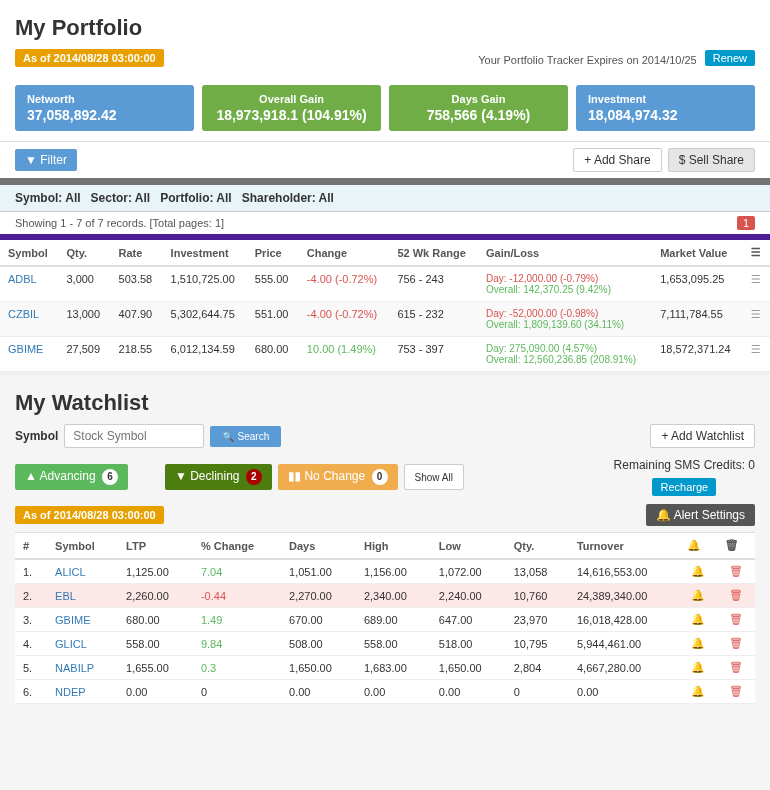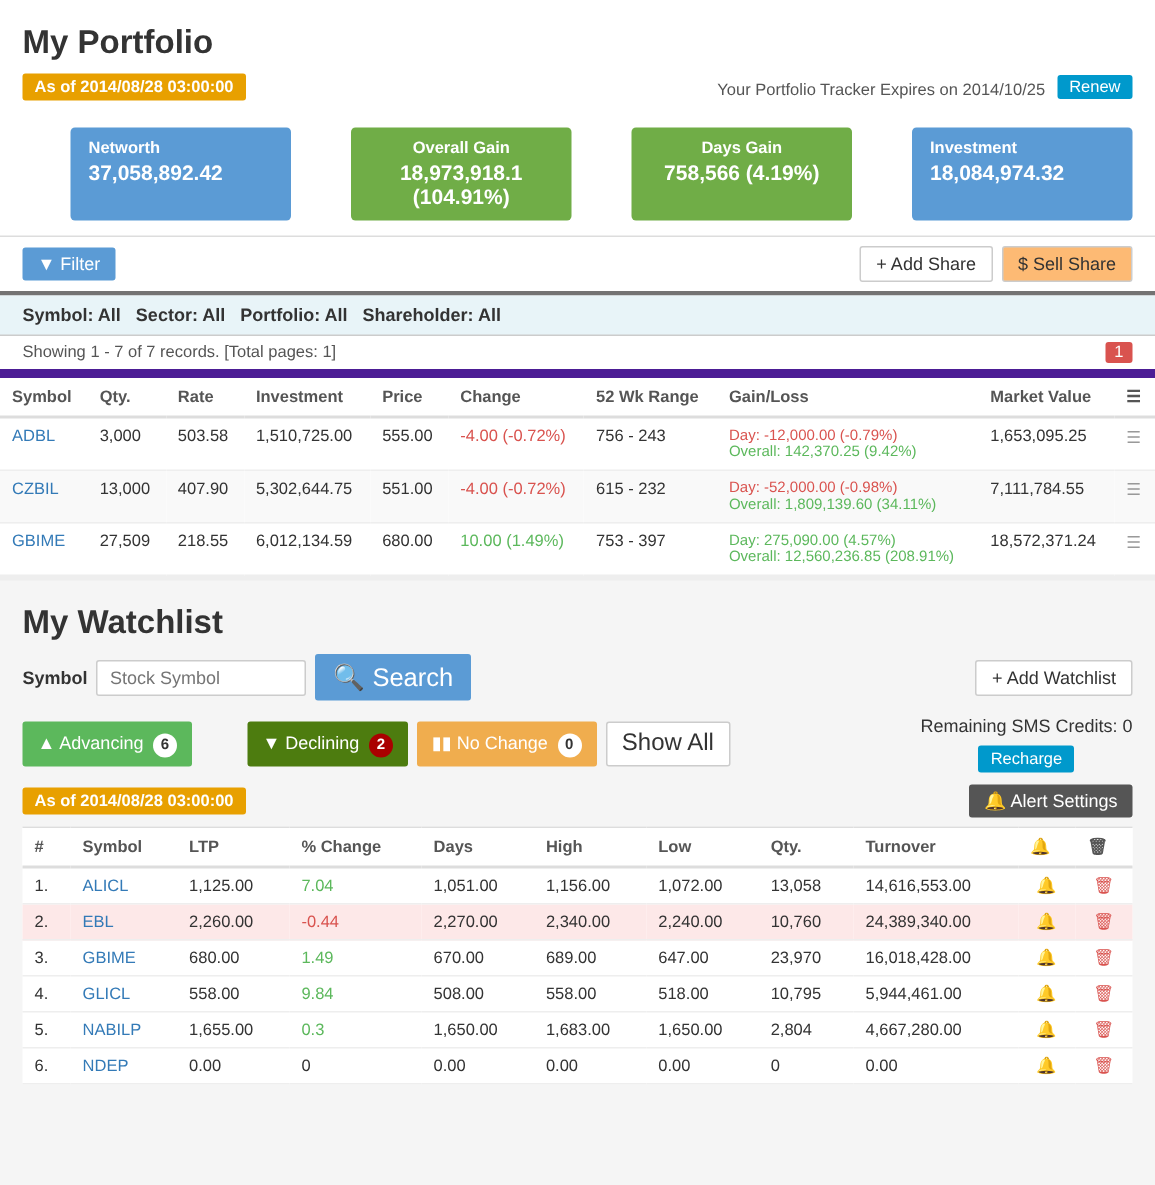--- a/index.html
+++ b/index.html
@@ -14,32 +14,32 @@
     
     .date-badge { background: #e8a000; color: #fff; padding: 3px 8px; font-size: 11px; font-weight: bold; display: inline-block; border-radius: 2px; }
     
     
     .expiry-row { display: flex; justify-content: space-between; align-items: center; margin-bottom: 8px; }
     .expiry-text { font-size: 11px; color: #555; }
     .renew-btn { background: #0099cc; color: #fff; border: none; padding: 2px 8px; font-size: 11px; cursor: pointer; border-radius: 2px; }
     
     
     .summary-cards { display: flex; gap: 8px; padding: 0 15px 10px 15px; }
-    .card { flex: 1; padding: 8px 12px; border-radius: 3px; color: #fff; margin-left: 32px; }
+    .card { flex: 1; padding: 8px 12px; border-radius: 3px; color: #fff; }
     .card-blue { background: #5b9bd5; }
     .card-green { background: #70ad47; text-align: center; }
     .card-title { font-size: 11px; font-weight: bold; }
     .card-value { font-size: 14px; font-weight: bold; margin-top: 2px; }
     
     
-    .toolbar { display: flex; justify-content: space-between; align-items: center; padding: 6px 15px; border-top: 1px solid #ddd; border-bottom: 3px solid #737373; background: #fff; }
+    .toolbar { display: flex; justify-content: space-between; align-items: center; padding: 6px 15px; border-top: 1px solid #ddd; border-bottom: 7px solid #737373; background: #fff; }
     .filter-btn { background: #5b9bd5; color: #fff; border: none; padding: 4px 10px; border-radius: 2px; cursor: pointer; font-size: 12px; }
     .action-btns { display: flex; gap: 6px; }
     .add-share-btn { background: #fff; color: #333; border: 1px solid #ccc; padding: 4px 10px; border-radius: 2px; cursor: pointer; font-size: 12px; }
-    .sell-share-btn { background: #fdba74; color: #333; border: 1px solid #ccc; padding: 4px 10px; border-radius: 2px; cursor: pointer; font-size: 12px; }
+    .sell-share-btn { background: #e5e5e5; color: #333; border: 1px solid #ccc; padding: 4px 10px; border-radius: 2px; cursor: pointer; font-size: 12px; }
     
     
     .filter-bar { background: #e8f4f8; padding: 6px 15px; font-size: 12px; border-bottom: 1px solid #ccc; }
     .filter-bar span { font-weight: bold; }
     
     
     .records-info { display: flex; justify-content: space-between; align-items: center; padding: 4px 15px; background: #fff; border-bottom: 6px solid #4c1d95; font-size: 11px; color: #555; }
     .page-badge { background: #d9534f; color: #fff; padding: 1px 6px; border-radius: 2px; font-size: 11px; }
     
     
@@ -48,30 +48,30 @@
     .portfolio-table td { padding: 6px 8px; border-bottom: 1px solid #eee; font-size: 11px; vertical-align: top; }
     .portfolio-table tr:nth-child(even) { background: #f9f9f9; }
     .symbol-link { color: #337ab7; text-decoration: none; }
     
     
     .watchlist-section { background: #f5f5f5; padding: 15px; border-top: 3px solid #eee; }
     .watchlist-search-row { display: flex; justify-content: space-between; align-items: center; margin-bottom: 10px; }
     .symbol-search { display: flex; align-items: center; gap: 6px; }
     .symbol-label { font-size: 12px; font-weight: bold; }
     .symbol-input { border: 1px solid #ccc; padding: 4px 8px; border-radius: 2px; font-size: 12px; width: 140px; }
-    .search-btn { background: #5b9bd5; color: #fff; border: none; padding: 5px 12px; border-radius: 2px; cursor: pointer; font-size: 17px; }
+    .search-btn { background: #5b9bd5; color: #fff; border: none; padding: 5px 12px; border-radius: 2px; cursor: pointer; font-size: 10px; }
     .add-watchlist-btn { background: #fff; color: #333; border: 1px solid #ccc; padding: 4px 10px; border-radius: 2px; cursor: pointer; font-size: 12px; }
     
     
     .filter-buttons-row { display: flex; justify-content: space-between; align-items: center; margin-bottom: 8px; }
     .filter-btns-left { display: flex; gap: 6px; }
     .btn-advancing { background: #5cb85c; color: #fff; border: none; padding: 5px 10px; border-radius: 2px; cursor: pointer; font-size: 12px; }
     .btn-declining { background: #4d7c0f; color: #fff; border: none; padding: 5px 10px; border-radius: 2px; cursor: pointer; font-size: 12px; margin-left: 31px; }
     .btn-nochange { background: #f0ad4e; color: #fff; border: none; padding: 5px 10px; border-radius: 2px; cursor: pointer; font-size: 12px; }
-    .btn-showall { background: #fff; color: #333; border: 1px solid #ccc; padding: 5px 10px; border-radius: 2px; cursor: pointer; font-size: 16px; }
+    .btn-showall { background: #fff; color: #333; border: 1px solid #ccc; padding: 5px 10px; border-radius: 2px; cursor: pointer; font-size: 10px; }
     .badge { background: #fff; color: #333; border-radius: 50%; display: inline-block; width: 16px; height: 16px; text-align: center; line-height: 16px; font-size: 10px; font-weight: bold; margin-left: 3px; }
     .badge-red { background: #a00; color: #fff; }
     .sms-credits { display: flex; align-items: center; gap: 6px; font-size: 12px; flex-direction: column; }
     .recharge-btn { background: #0099cc; color: #fff; border: none; padding: 3px 8px; border-radius: 2px; cursor: pointer; font-size: 11px; }
     
     
     .watchlist-header-bar { display: flex; justify-content: space-between; align-items: center; margin-bottom: 6px; }
     .alert-settings-btn { background: #555; color: #fff; border: none; padding: 4px 10px; border-radius: 2px; cursor: pointer; font-size: 12px; }
     
     

